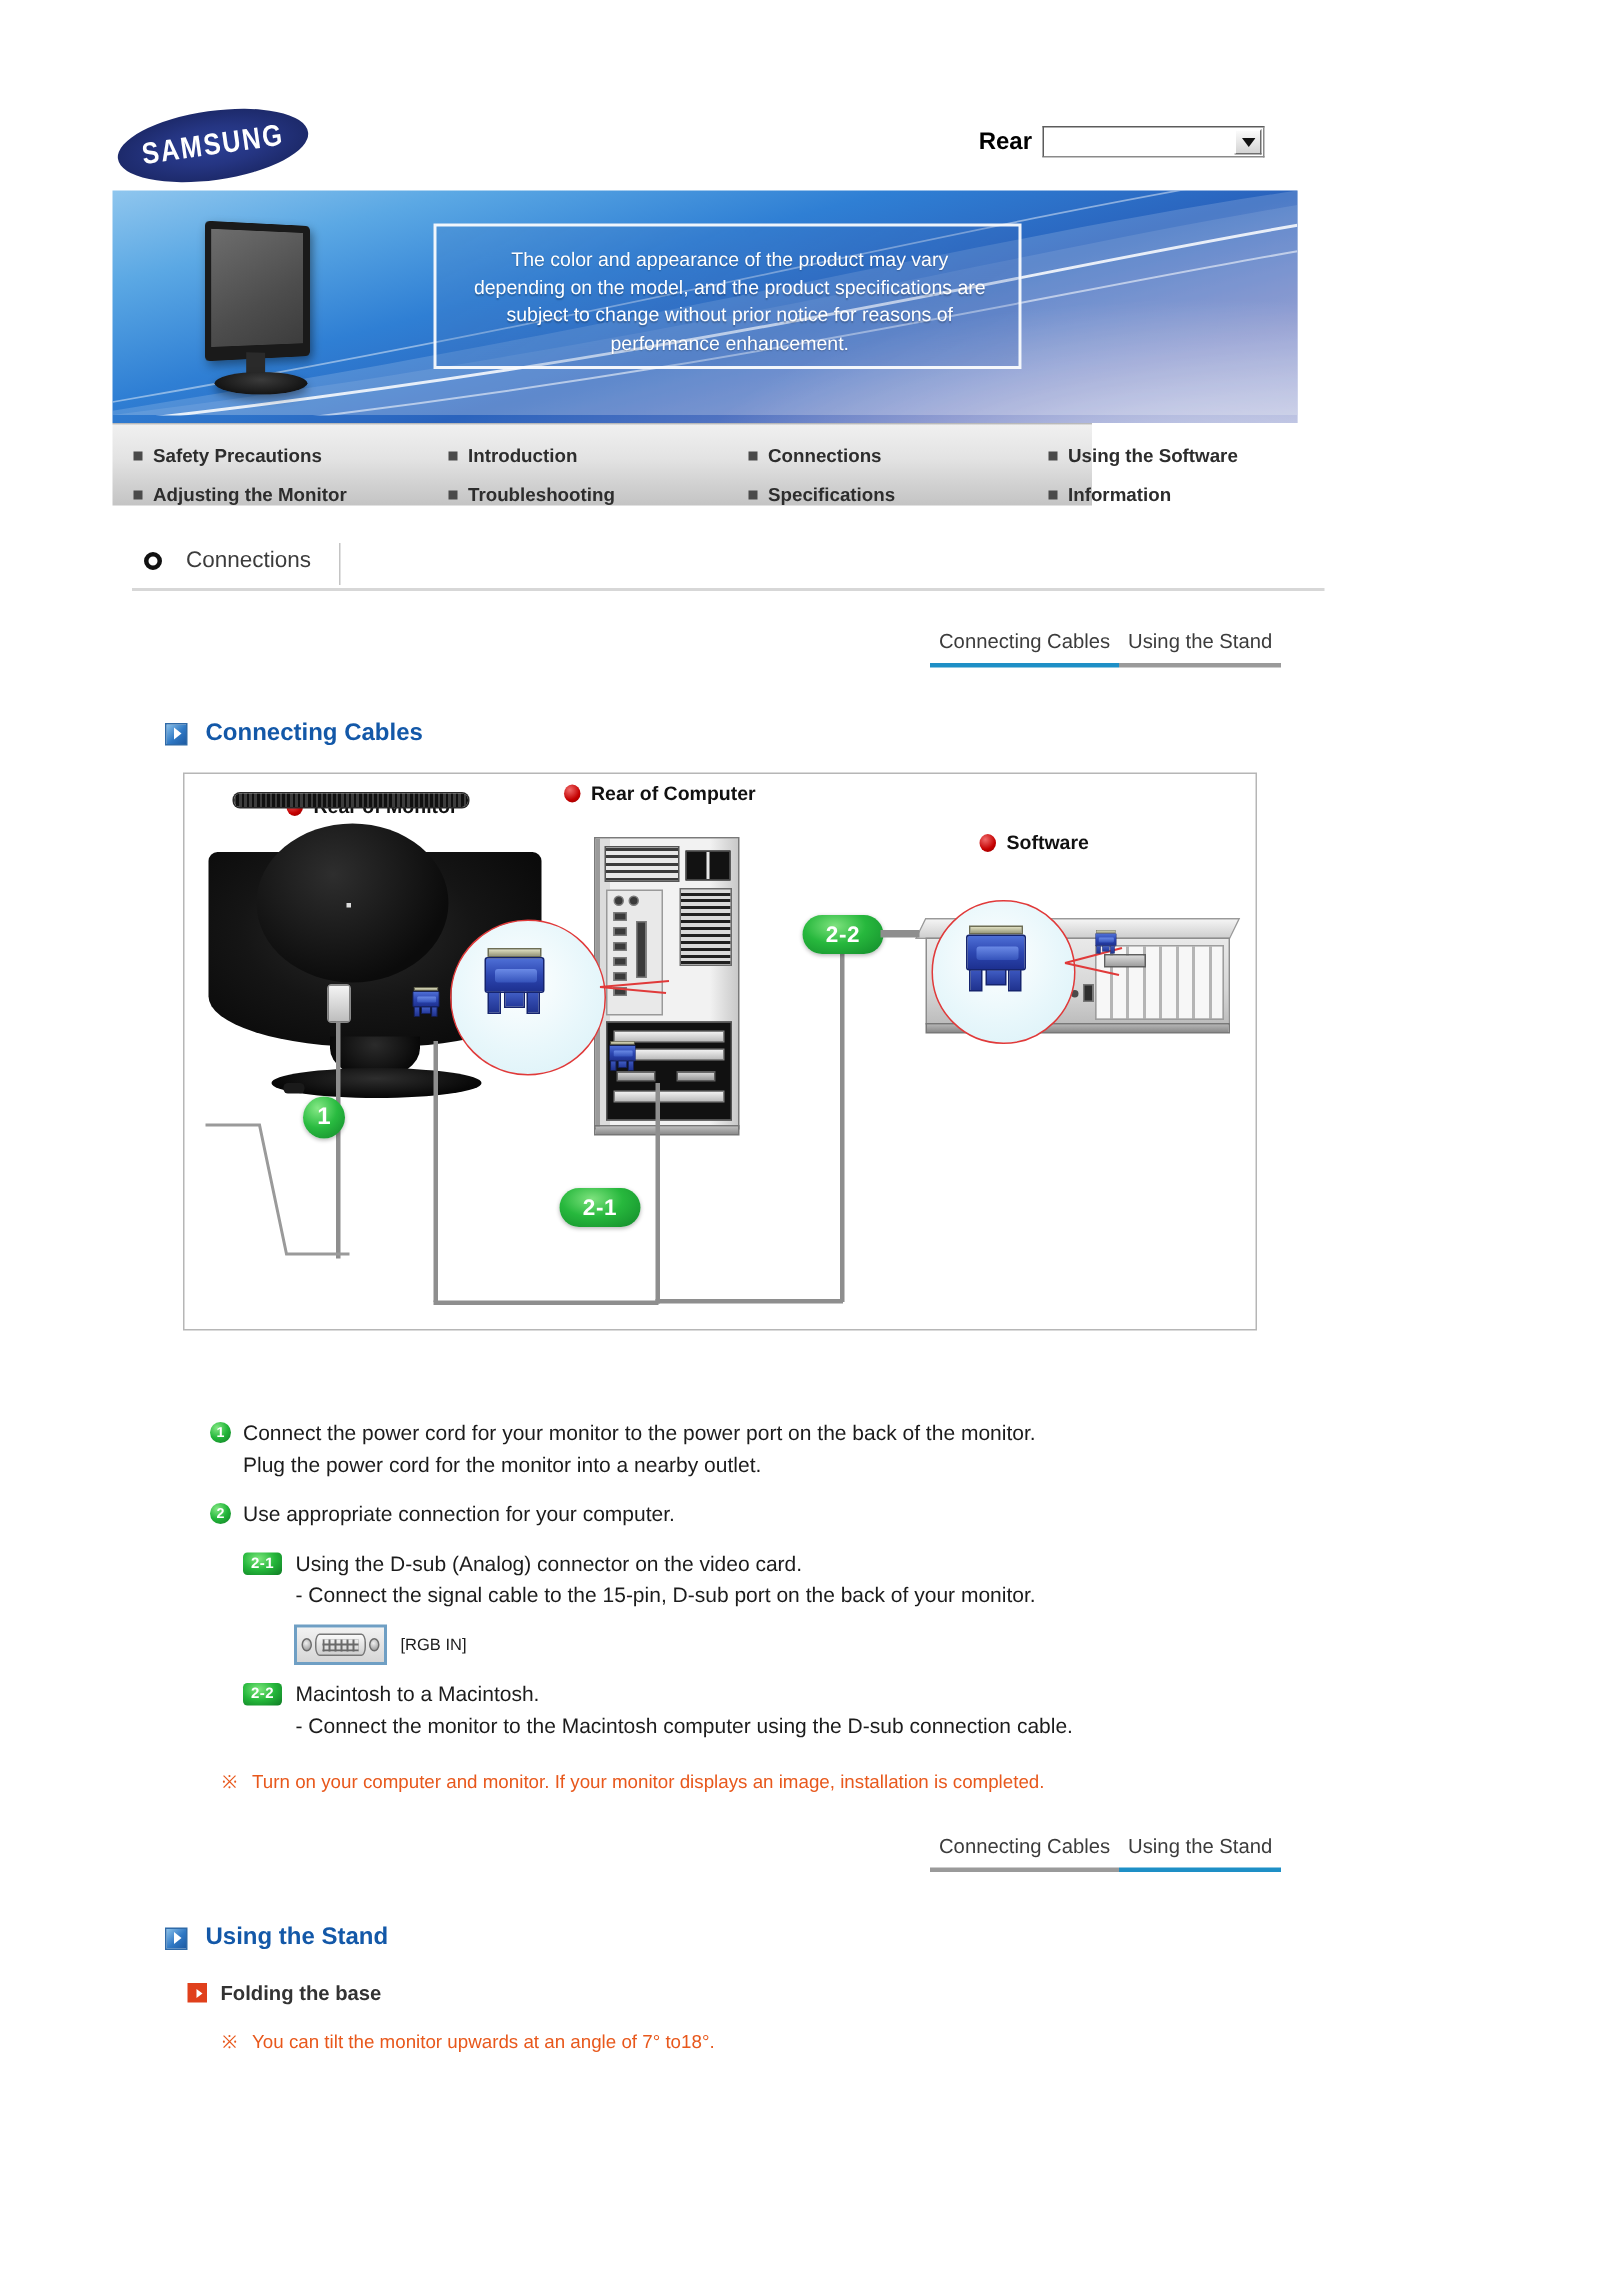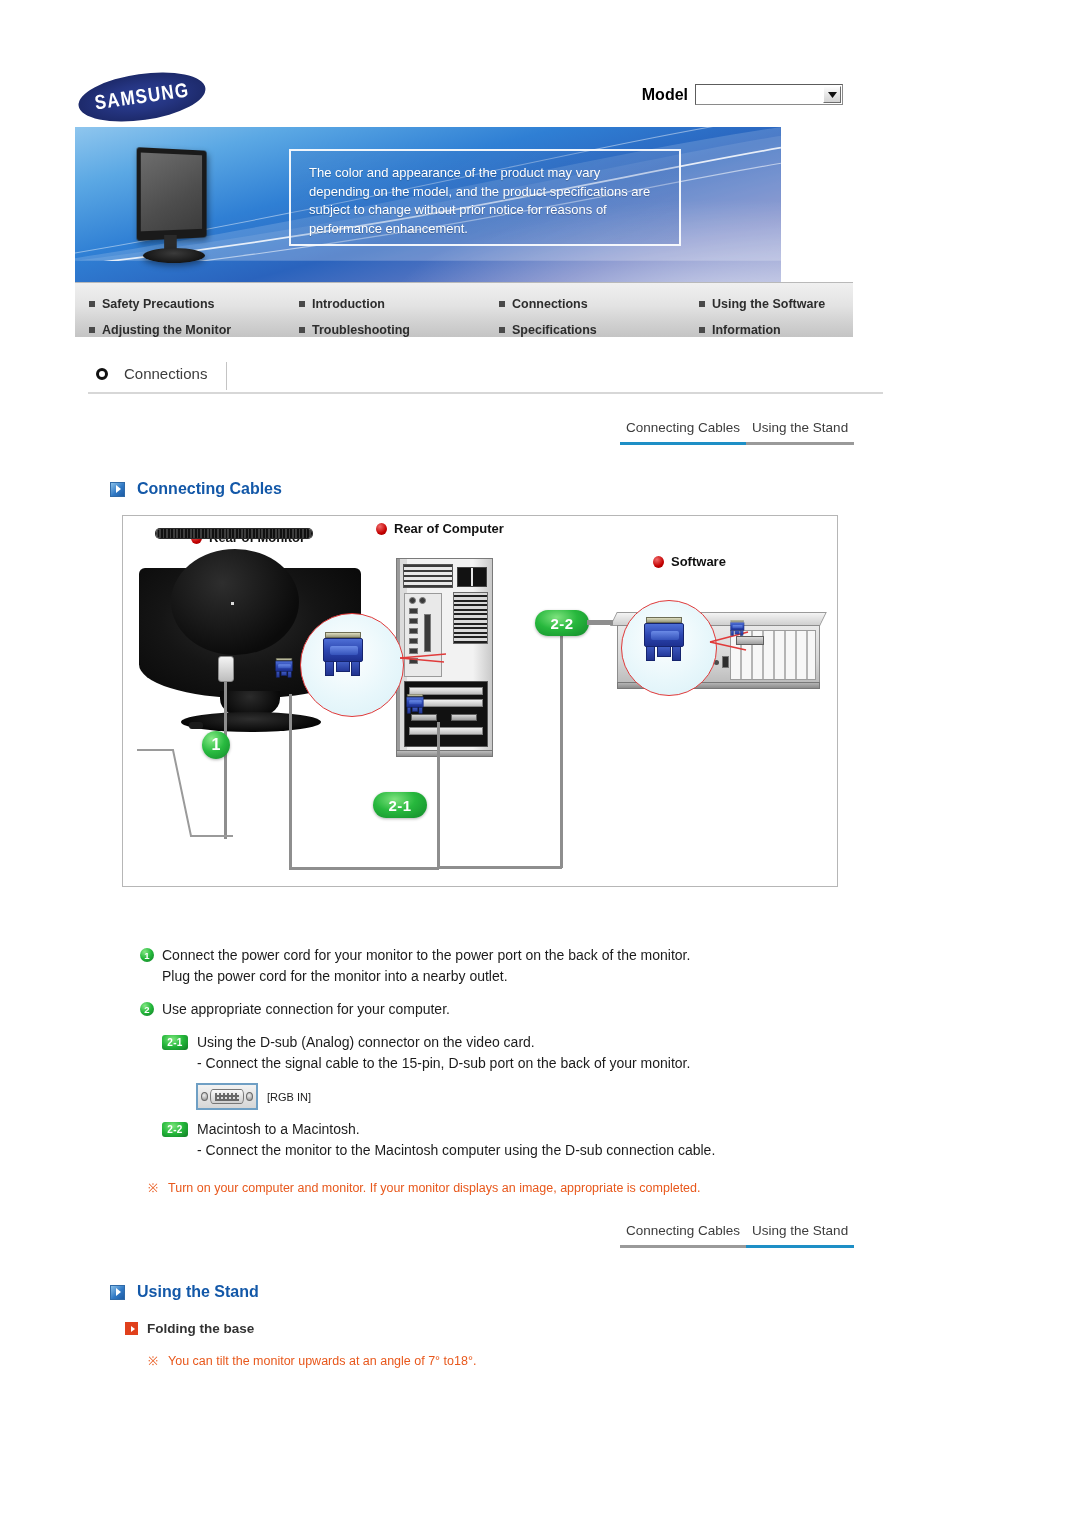--- a/index.html
+++ b/index.html
@@ -73,25 +73,26 @@
     border-bottom: 1px solid #6e6e6e;
     margin: 1px;
     display: flex; align-items: center; justify-content: center;
   }
   .model-arrow svg { display: block; }
 
   
   .banner {
     position: absolute;
     left: 75px; top: 127px;
-    width: 706px; height: 155px;
+    width: 790px; height: 155px;
     background:
       radial-gradient(ellipse 700px 230px at 92% 118%, rgba(255,255,255,0.55) 0%, rgba(255,255,255,0) 48%),
       linear-gradient(165deg, #8fc6ee 0%, #5ba8e4 17%, #2f7fd4 38%, #2a63bd 58%, #6f7fc4 82%, #9aa3d3 100%);
     overflow: hidden;
+    text-align: center;
   }
   .banner .swoosh {
     position: absolute; inset: 0; pointer-events: none;
   }
   .banner-monitor {
     position: absolute;
     left: 62px; top: 22px;
     width: 80px; height: 118px;
   }
   .bm-screen {
@@ -134,21 +135,21 @@
     font-size: 13px;
     line-height: 18.5px;
     font-family: "Liberation Sans", sans-serif;
     text-shadow: 0 1px 1px rgba(0,0,0,0.25);
   }
 
   
   .nav-menu {
     position: absolute;
     left: 75px; top: 282px;
-    width: 778px; height: 55px;
+    width: 653px; height: 55px;
     background: linear-gradient(#f0f0f0 0%, #e3e3e3 42%, #d2d2d2 72%, #c4c4c4 100%);
     border-top: 1px solid #b9b9b9;
     display: grid;
     grid-template-columns: 210px 200px 200px 208px;
     grid-template-rows: 26px 26px;
     align-content: center;
     padding-left: 14px;
     padding-top: 14px;
   }
   .nav-item {
@@ -582,21 +583,21 @@
 </head>
 <body>
 
 <div id="page">
 
   <div class="header-bar">
     <div class="samsung-logo">
       <span class="word">SAMSUNG</span>
     </div>
     <div class="model-wrap">
-      <span class="model-label">Model</span>
+      <span class="model-label">Rear</span>
       <div class="model-select">
         <span class="model-value" title=""></span>
         <span class="model-arrow">
           <svg width="9" height="6" viewBox="0 0 9 6">
               <polygon points="0,0 9,0 4.5,6" fill="#111"></polygon>
             </svg>
         </span>
       </div>
     </div>
   </div>
@@ -845,21 +846,21 @@
     <div class="ins-row ins-sub">
       <span class="num-rect">2-2</span>
       <span class="ins-text">
         <span>Macintosh to a Macintosh.</span><br>
         <span>- Connect the monitor to the Macintosh computer using the D-sub connection cable.</span>
       </span>
     </div>
 
     <div class="note-row">
       <span class="note-mark">※</span>
-      <span class="note-text">Turn on your computer and monitor. If your monitor displays an image, appropriate is completed.</span>
+      <span class="note-text">Turn on your computer and monitor. If your monitor displays an image, installation is completed.</span>
     </div>
   </div>
 
   <div class="tabs" style="left:620px; top:1223px;">
     <div class="tab-wrap inactive">
       <span class="tab">Connecting Cables</span>
       <span class="tab-underline"></span>
     </div>
     <div class="tab-wrap active">
       <span class="tab">Using the Stand</span>

